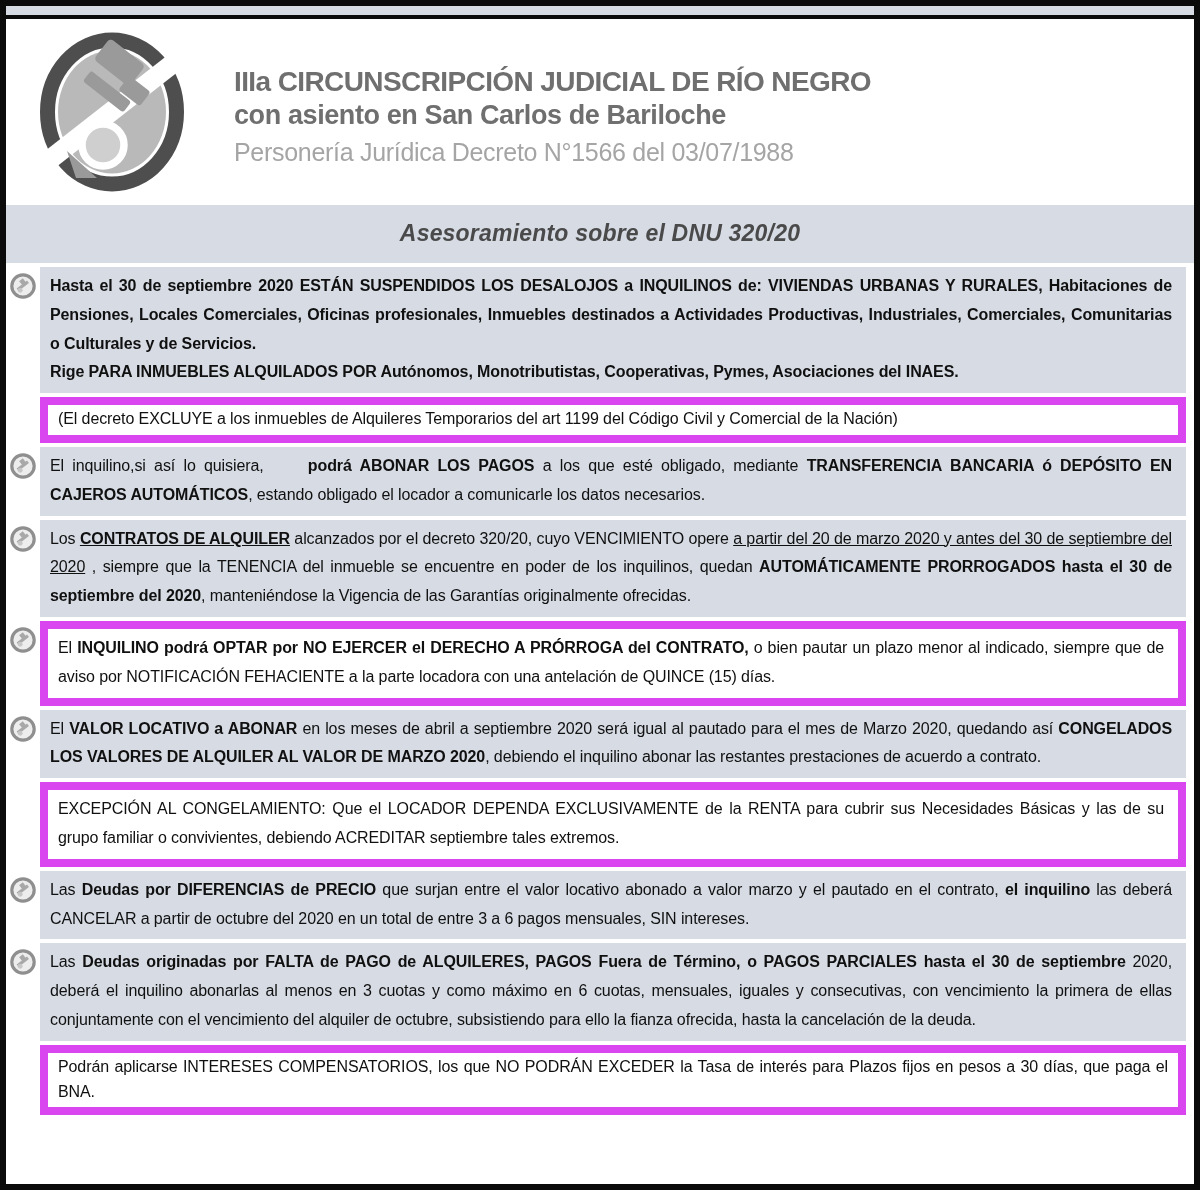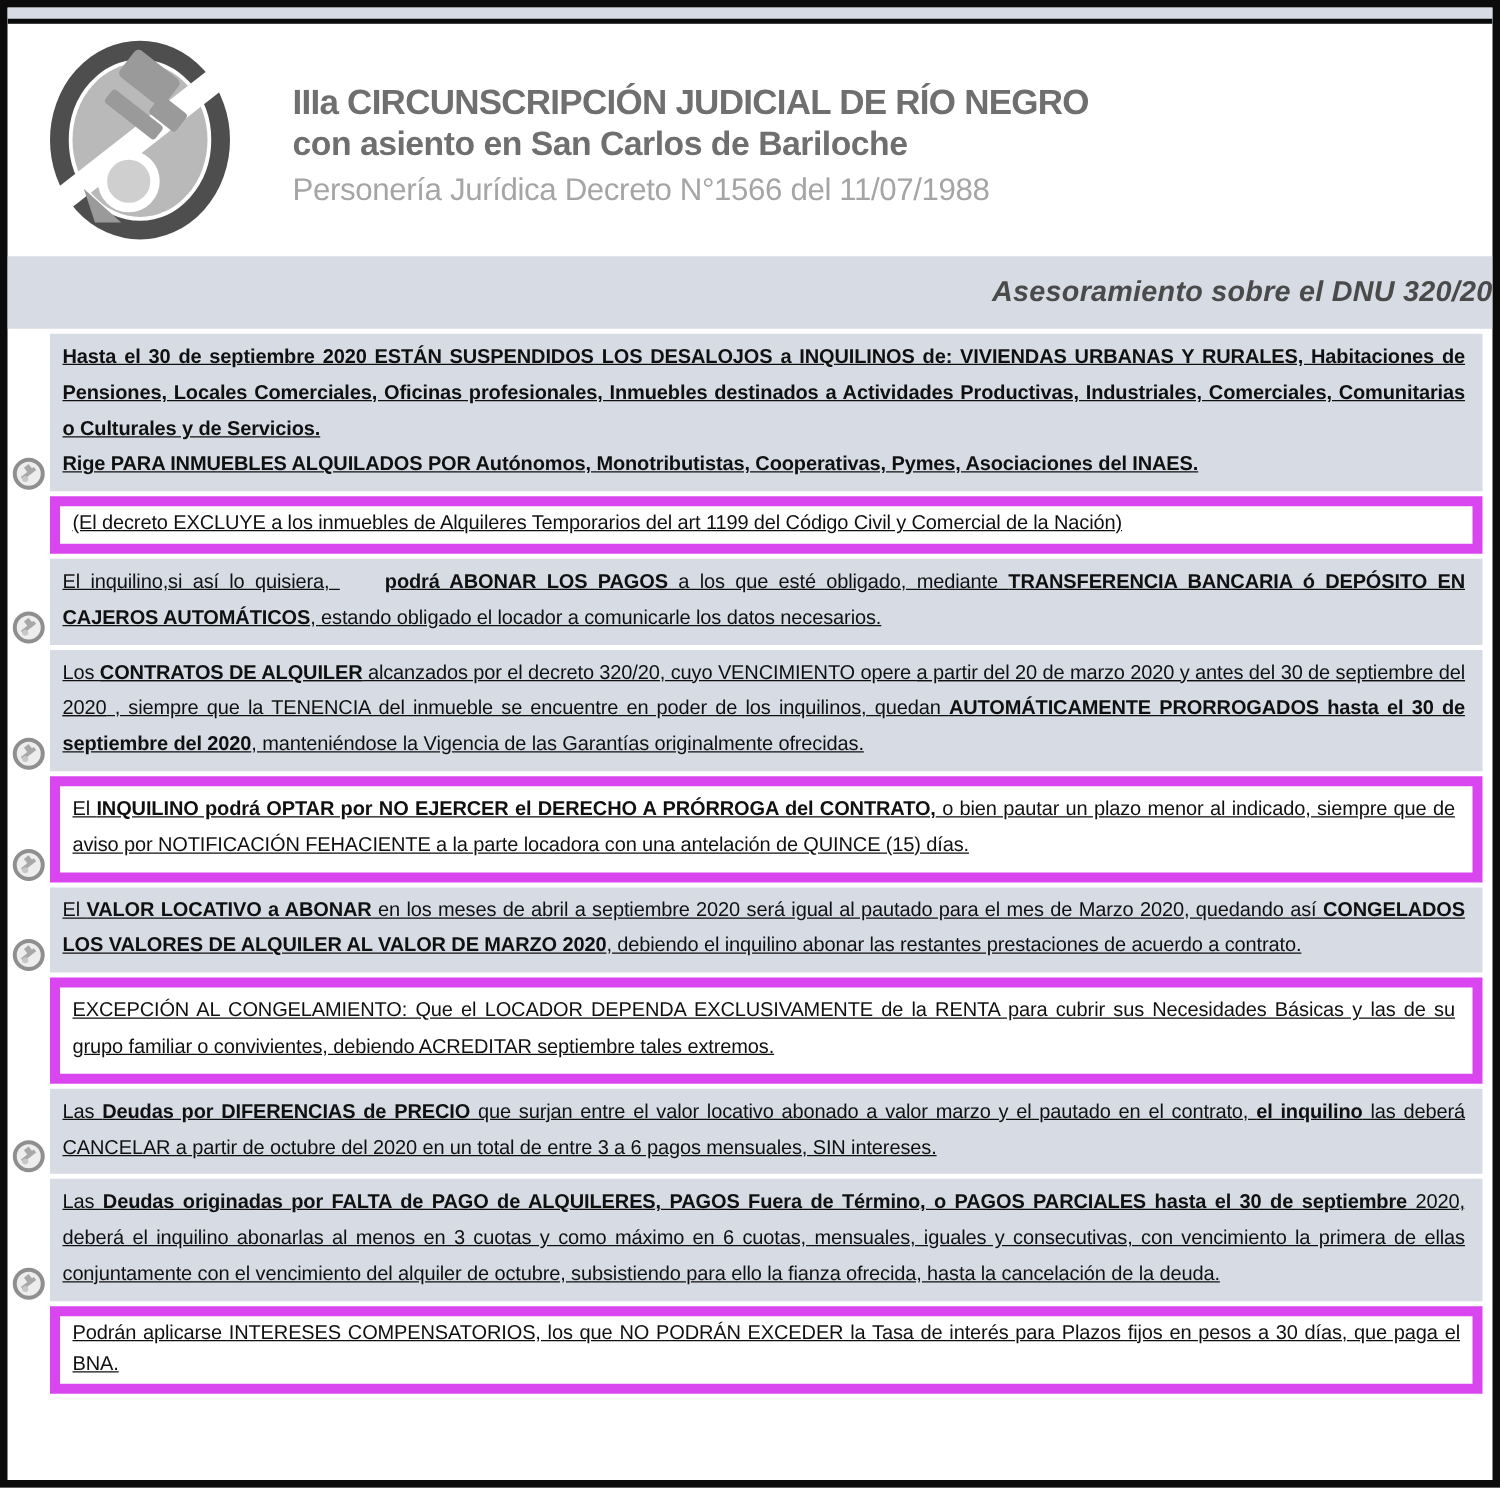--- a/index.html
+++ b/index.html
@@ -27,31 +27,31 @@
   .header-text{margin-left:38px;min-width:0;}
   .org-name{
     margin:0;font-size:45px;font-weight:700;color:var(--title-gray);
     letter-spacing:-1.6px;line-height:1.05;white-space:nowrap;
   }
   .sub1{font-size:28px;font-weight:700;color:#6f6f6f;letter-spacing:-0.6px;margin-top:8px;}
   .sub2{font-size:27px;font-weight:700;color:#6f6f6f;letter-spacing:-0.4px;margin-top:2px;}
   .legal{font-size:25px;font-weight:400;color:var(--legal-gray);letter-spacing:-0.3px;margin-top:7px;}
   
   .banner{
-    background:var(--band-bg);text-align:right;padding:15px 0 16px;
+    background:var(--band-bg);text-align:center;padding:15px 0 16px;
     font-size:23px;font-weight:700;font-style:italic;color:var(--banner-text);
     letter-spacing:0.2px;margin-top:4px;
   }
   
   .sabias{display:flex;justify-content:center;align-items:center;gap:16px;padding:12px 0 2px;}
   .sabias-label{font-size:29px;font-weight:700;color:#616161;letter-spacing:-0.5px;}
   .sabias svg{width:84px;height:92px;display:block;}
   
   main{padding:0 8px 0 0;}
-  .block-row{display:flex;align-items:flex-end;margin:4px 0;text-decoration:underline;}
+  .block-row{display:flex;align-items:flex-start;margin:4px 0;}
   .bullet{flex:0 0 34px;display:flex;justify-content:center;padding-top:5px;}
   .bullet svg{width:28px;height:28px;display:block;}
   .bullet.hidden{visibility:hidden;}
   .block-text{
     flex:1;margin:0;padding:5px 14px 6px 10px;
     font-size:16px;line-height:1.8;letter-spacing:-0.1px;
     text-align:justify;color:var(--text);
   }
   .grayed .block-text{background:var(--band-bg);}
   .boxed .block-text{background:#ffffff;border:8px solid #d946ef;}
@@ -75,21 +75,21 @@
         <rect x="40" y="12" width="30" height="18" rx="3" fill="#9a9a9a" transform="rotate(38 55 21)"></rect>
         <rect x="56" y="34" width="18" height="12" rx="2" fill="#9a9a9a" transform="rotate(38 65 40)"></rect>
         <rect x="30" y="36" width="34" height="9" rx="2" fill="#9a9a9a" transform="rotate(38 47 40)"></rect>
         <circle cx="44" cy="76" r="14" fill="#cfcfcf" stroke="#ffffff" stroke-width="5"></circle>
         <path d="M20 80 L40 98 L26 98 Z" fill="#9a9a9a"></path>
       </svg>
     </div>
     <div class="header-text">
       <div class="sub1">IIIa CIRCUNSCRIPCIÓN JUDICIAL DE RÍO NEGRO</div>
       <div class="sub2">con asiento en San Carlos de Bariloche</div>
-      <div class="legal">Personería Jurídica Decreto N°1566 del 11/07/1988</div>
+      <div class="legal">Personería Jurídica Decreto N°1566 del 03/07/1988</div>
     </div>
   </header>
 
   <div class="banner">Asesoramiento sobre el DNU 320/20</div>
 
 
   <main>
   <section class="block-row grayed">
     <span class="bullet">
       <svg viewBox="0 0 30 30" aria-hidden="true">

